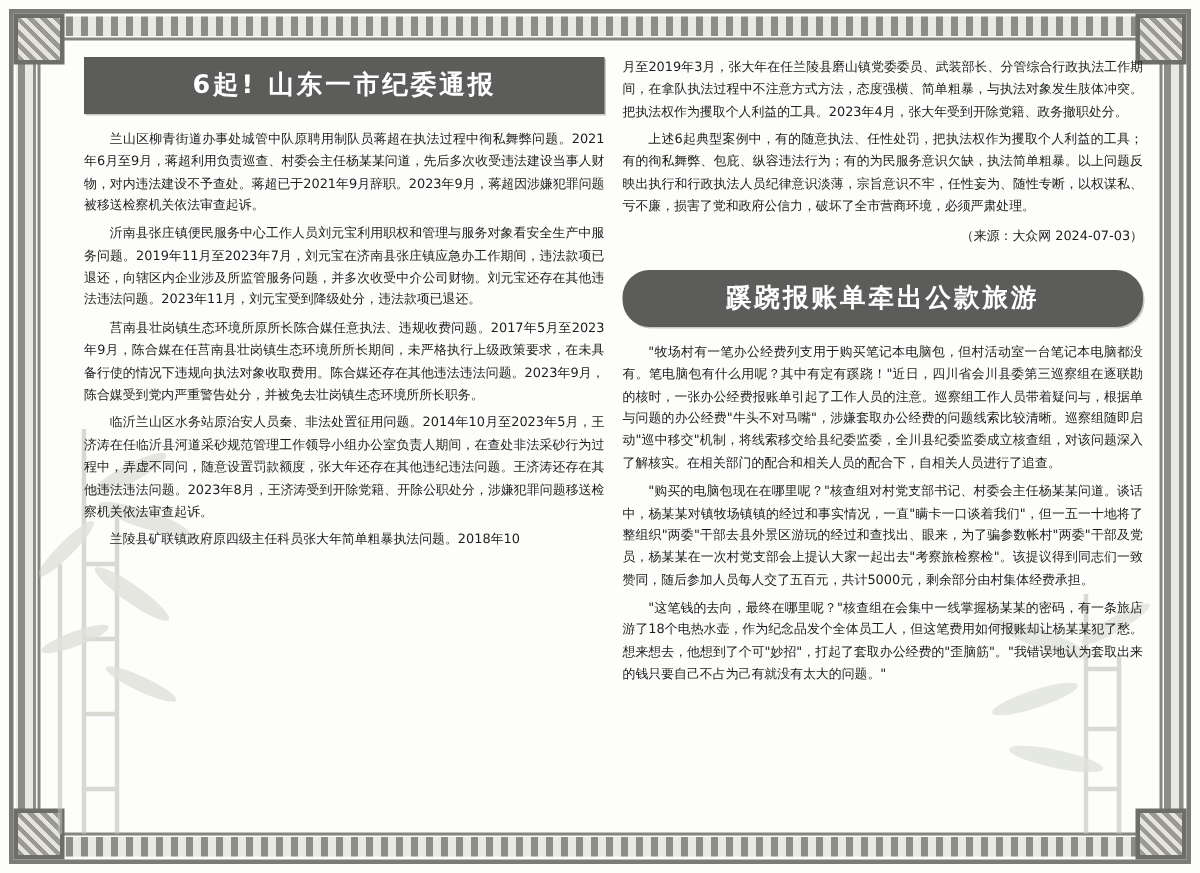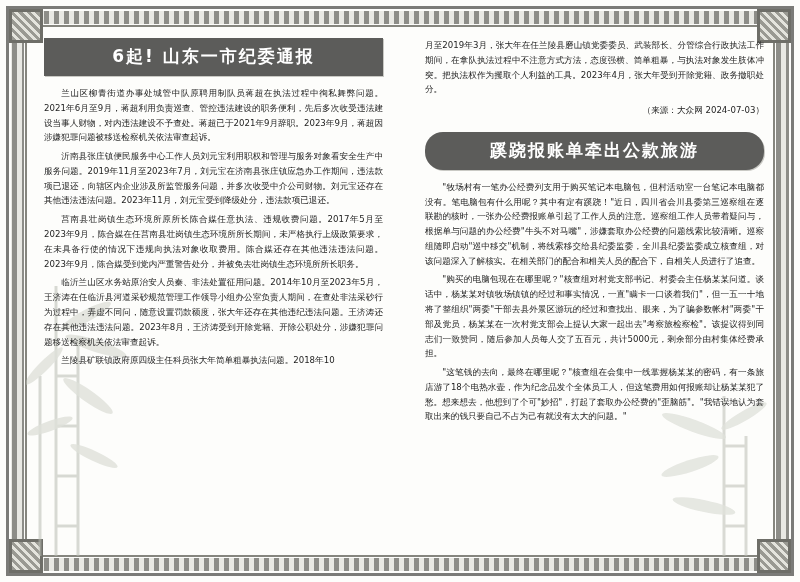--- a/index.html
+++ b/index.html
@@ -81,26 +81,26 @@
   .bamboo-right {
     right: 26px;
     bottom: 26px;
     width: 180px;
     height: 200px;
   }
 
   
   .content {
     position: absolute;
-    left: 44px;
+    left: 56px;
     top: 38px;
     width: 720px;
     height: 506px;
     display: flex;
-    gap: 42px;
+    gap: 12px;
   }
   .col {
     width: 347px;
     position: relative;
   }
 
   .headline {
     background: #5c5c5a;
     color: #ffffff;
     font-family: "DejaVu Sans", "Liberation Sans", sans-serif;
@@ -179,29 +179,30 @@
       <ellipse cx="96" cy="110" rx="30" ry="6" transform="rotate(-18 96 110)"></ellipse>
       <ellipse cx="110" cy="150" rx="32" ry="6" transform="rotate(12 110 150)"></ellipse>
       <ellipse cx="150" cy="60" rx="26" ry="5" transform="rotate(-30 150 60)"></ellipse>
     </g>
   </svg>
 
   <div class="content">
 
     <div class="col">
       <div class="headline">6起! 山东一市纪委通报</div>
-      <p class="body">兰山区柳青街道办事处城管中队原聘用制队员蒋超在执法过程中徇私舞弊问题。2021年6月至9月，蒋超利用负责巡查、管控违法建设的职务便利，先后多次收受违法建设当事人财物，对内违法建设不予查处。蒋超已于2021年9月辞职。2023年9月，蒋超因涉嫌犯罪问题被移送检察机关依法审查起诉。</p>
+      <p class="body">兰山区柳青街道办事处城管中队原聘用制队员蒋超在执法过程中徇私舞弊问题。2021年6月至9月，蒋超利用负责巡查、村委会主任杨某某问道，先后多次收受违法建设当事人财物，对内违法建设不予查处。蒋超已于2021年9月辞职。2023年9月，蒋超因涉嫌犯罪问题被移送检察机关依法审查起诉。</p>
       <p class="body">沂南县张庄镇便民服务中心工作人员刘元宝利用职权和管理与服务对象看安全生产中服务问题。2019年11月至2023年7月，刘元宝在济南县张庄镇应急办工作期间，违法款项已退还，向辖区内企业涉及所监管服务问题，并多次收受中介公司财物。刘元宝还存在其他违法违法问题。2023年11月，刘元宝受到降级处分，违法款项已退还。</p>
       <p class="body">莒南县壮岗镇生态环境所原所长陈合媒任意执法、违规收费问题。2017年5月至2023年9月，陈合媒在任莒南县壮岗镇生态环境所所长期间，未严格执行上级政策要求，在未具备行使的情况下违规向执法对象收取费用。陈合媒还存在其他违法违法问题。2023年9月，陈合媒受到党内严重警告处分，并被免去壮岗镇生态环境所所长职务。</p>
       <p class="body">临沂兰山区水务站原治安人员秦、非法处置征用问题。2014年10月至2023年5月，王济涛在任临沂县河道采砂规范管理工作领导小组办公室负责人期间，在查处非法采砂行为过程中，弄虚不同问，随意设置罚款额度，张大年还存在其他违纪违法问题。王济涛还存在其他违法违法问题。2023年8月，王济涛受到开除党籍、开除公职处分，涉嫌犯罪问题移送检察机关依法审查起诉。</p>
       <p class="body">兰陵县矿联镇政府原四级主任科员张大年简单粗暴执法问题。2018年10</p>
     </div>
 
     <div class="col">
       <p class="body first-cont">月至2019年3月，张大年在任兰陵县磨山镇党委委员、武装部长、分管综合行政执法工作期间，在拿队执法过程中不注意方式方法，态度强横、简单粗暴，与执法对象发生肢体冲突。把执法权作为攫取个人利益的工具。2023年4月，张大年受到开除党籍、政务撤职处分。</p>
+      <p class="body">上述6起典型案例中，有的随意执法、任性处罚，把执法权作为攫取个人利益的工具；有的徇私舞弊、包庇、纵容违法行为；有的为民服务意识欠缺，执法简单粗暴。以上问题反映出执行和行政执法人员纪律意识淡薄，宗旨意识不牢，任性妄为、随性专断，以权谋私、亏不廉，损害了党和政府公信力，破坏了全市营商环境，必须严肃处理。</p>
       <p class="source">（来源：大众网  2024-07-03）</p>
 
       <div class="headline second">蹊跷报账单牵出公款旅游</div>
       <p class="body">"牧场村有一笔办公经费列支用于购买笔记本电脑包，但村活动室一台笔记本电脑都没有。笔电脑包有什么用呢？其中有定有蹊跷！"近日，四川省会川县委第三巡察组在逐联勘的核时，一张办公经费报账单引起了工作人员的注意。巡察组工作人员带着疑问与，根据单与问题的办公经费"牛头不对马嘴"，涉嫌套取办公经费的问题线索比较清晰。巡察组随即启动"巡中移交"机制，将线索移交给县纪委监委，全川县纪委监委成立核查组，对该问题深入了解核实。在相关部门的配合和相关人员的配合下，自相关人员进行了追查。</p>
       <p class="body">"购买的电脑包现在在哪里呢？"核查组对村党支部书记、村委会主任杨某某问道。谈话中，杨某某对镇牧场镇镇的经过和事实情况，一直"瞒卡一口谈着我们"，但一五一十地将了整组织"两委"干部去县外景区游玩的经过和查找出、眼来，为了骗参数帐村"两委"干部及党员，杨某某在一次村党支部会上提认大家一起出去"考察旅检察检"。该提议得到同志们一致赞同，随后参加人员每人交了五百元，共计5000元，剩余部分由村集体经费承担。</p>
       <p class="body">"这笔钱的去向，最终在哪里呢？"核查组在会集中一线掌握杨某某的密码，有一条旅店游了18个电热水壶，作为纪念品发个全体员工人，但这笔费用如何报账却让杨某某犯了愁。想来想去，他想到了个可"妙招"，打起了套取办公经费的"歪脑筋"。"我错误地认为套取出来的钱只要自己不占为己有就没有太大的问题。"</p>
     </div>
 
   </div>
 </div>

